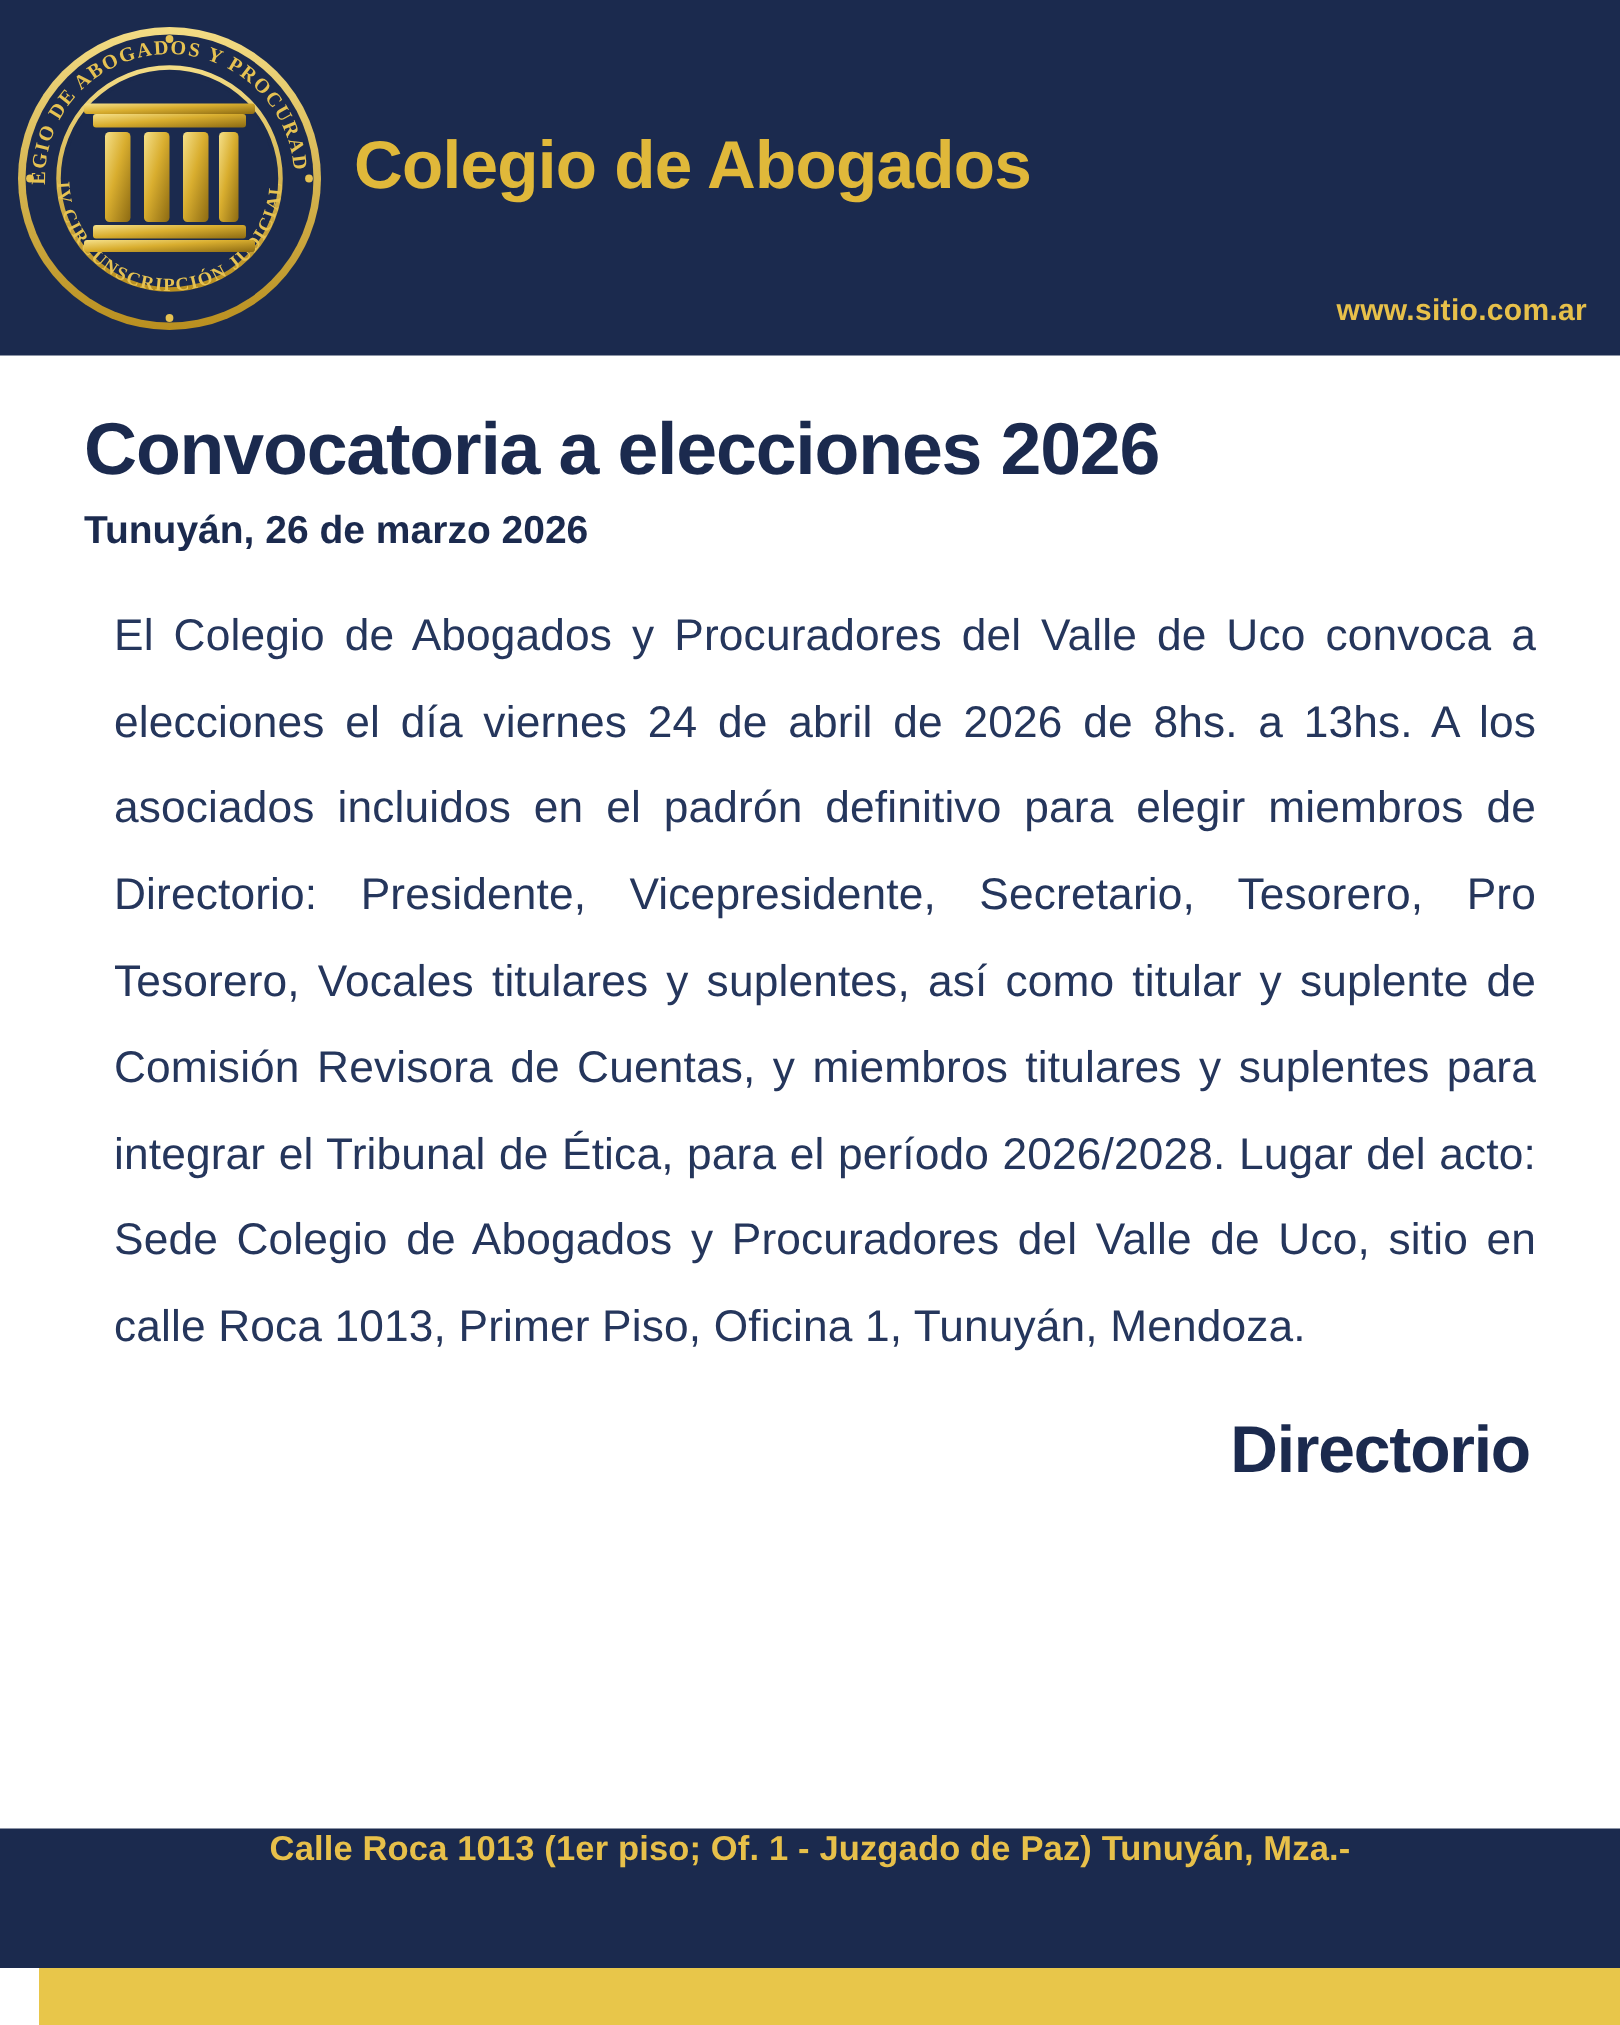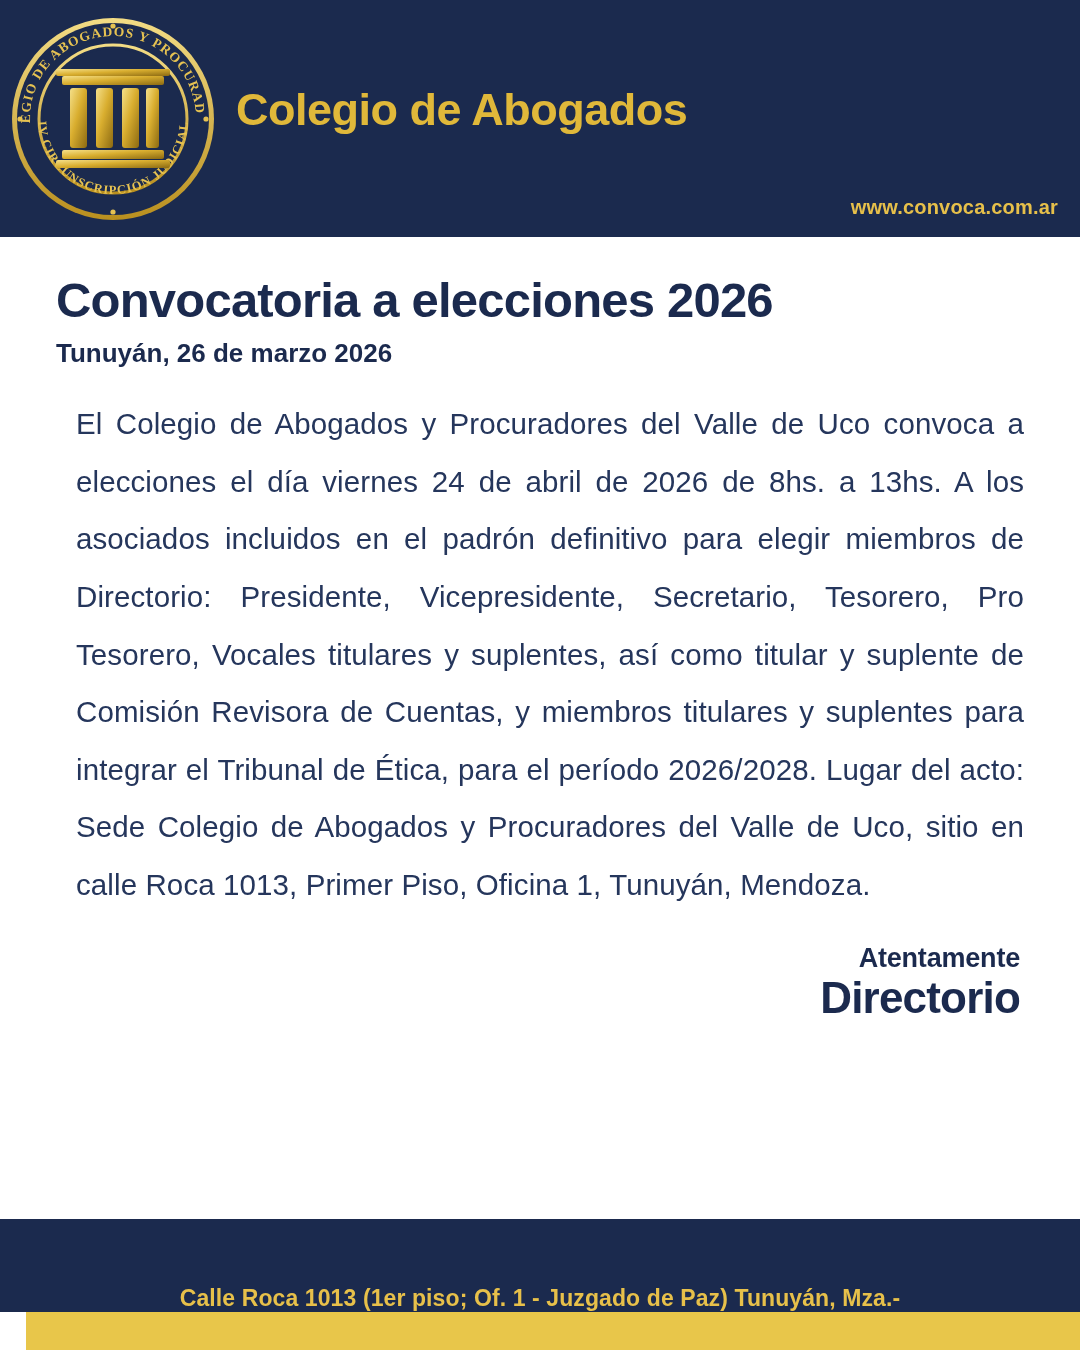--- a/index.html
+++ b/index.html
@@ -128,21 +128,21 @@
     letter-spacing: -0.8px;
     line-height: 1.1;
   }
 
   
   .footer {
     flex: 0 0 auto;
     height: 93px;
     background: #1b2a4e;
     display: flex;
-    align-items: flex-end;
+    align-items: flex-start;
     justify-content: center;
   }
 
   .footer-text {
     font-size: 23px;
     font-weight: bold;
     color: #e7c04a;
     letter-spacing: 0.1px;
   }
 
@@ -216,30 +216,29 @@
           <rect x="54" y="136" width="102" height="9" rx="2" fill="url(#gold)"></rect>
           <rect x="48" y="146" width="114" height="8" rx="2" fill="url(#gold)"></rect>
         </g>
       </svg>
     </div>
 
     <div class="header-titles">
       <div class="org-name">Colegio de Abogados</div>
     </div>
 
-    <div class="website">www.convoca.com.ar</div>
+    <div class="website">www.sitio.com.ar</div>
   </div>
 
   <div class="content">
     <h1 class="title">Convocatoria a elecciones 2026</h1>
     <div class="dateline">Tunuyán, 26 de marzo 2026</div>
     <p class="paragraph">El Colegio de Abogados y Procuradores del Valle de Uco convoca a elecciones el día viernes 24 de abril de 2026 de 8hs. a 13hs.  A los asociados incluidos en el padrón definitivo para elegir miembros de Directorio: Presidente, Vicepresidente, Secretario, Tesorero, Pro Tesorero, Vocales titulares y suplentes, así como titular y suplente de Comisión Revisora de Cuentas, y miembros titulares y suplentes para integrar el Tribunal de Ética, para el período 2026/2028. Lugar del acto: Sede Colegio de Abogados y Procuradores del Valle de Uco, sitio en calle Roca 1013, Primer Piso, Oficina 1, Tunuyán, Mendoza.</p>
 
     <div class="signoff">
-      <div class="signoff-top">Atentamente</div>
       <div class="signoff-main">Directorio</div>
     </div>
   </div>
 
   <div class="footer">
     <div class="footer-text">Calle Roca 1013 (1er piso; Of. 1 - Juzgado de Paz) Tunuyán, Mza.-</div>
   </div>
   <div class="footer-bar"></div>
 
 </div>

